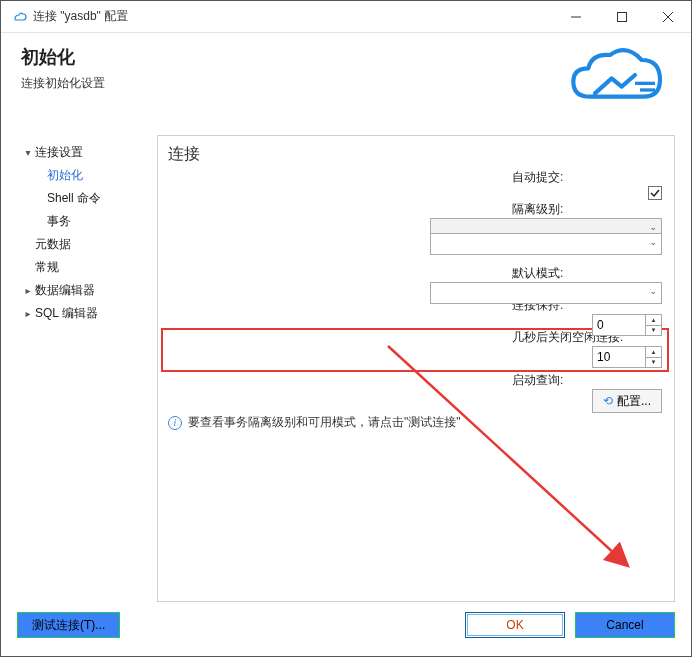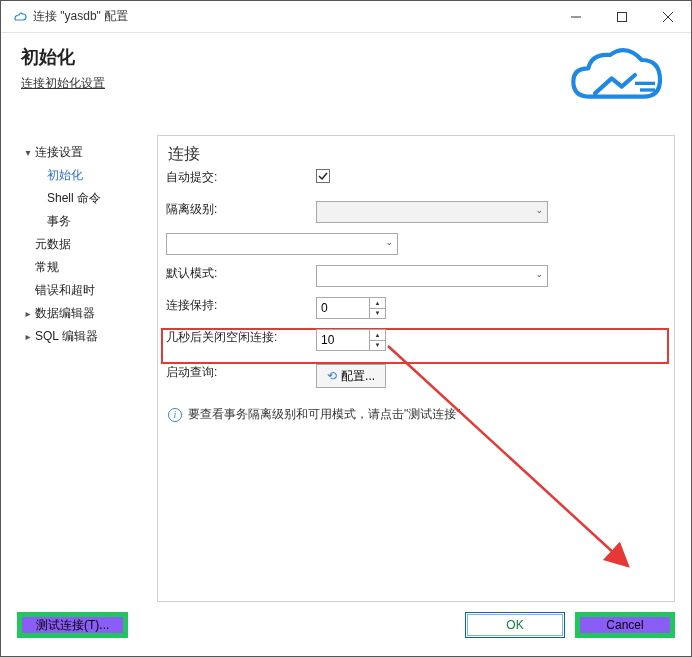--- a/index.html
+++ b/index.html
@@ -5,50 +5,50 @@
     * { box-sizing: border-box; margin: 0; padding: 0; font-family: "Microsoft YaHei", "Segoe UI", sans-serif; font-size: 12px; }
     body { background: #fff; }
     .window { width: 692px; height: 657px; border: 1px solid #555; background: #fff; display: flex; flex-direction: column; }
     .titlebar { height: 32px; display: flex; align-items: center; padding: 0 0 0 10px; border-bottom: 1px solid #e5e5e5; }
     .titlebar-icon { width: 16px; height: 16px; margin-right: 6px; display:flex; align-items:center; justify-content:center;}
     .titlebar-title { flex: 1; font-size: 12px; color: #333; }
     .win-btns { display: flex; }
     .win-btn { width: 46px; height: 32px; display: flex; align-items: center; justify-content: center; color: #333; cursor: default; }
     .header-area { padding: 12px 20px 20px 20px; display:flex; justify-content:space-between; align-items: flex-start; }
     .header-text h1 { font-size: 18px; font-weight: bold; color: #222; margin-bottom: 6px; }
-    .header-text .sub { font-size: 12px; color: #333; text-decoration: underline; }
+    .header-text .sub { font-size: 12px; color: #333; }
     .cloud-logo { width: 100px; height: 70px; margin-right: 6px; }
     .body-area { flex: 1; display: flex; padding: 0 16px 0 16px; min-height: 0; }
     .sidebar { width: 140px; padding-top: 6px; }
     .tree-item { padding: 3px 4px; display: flex; align-items: center; color: #222; cursor: default;}
     .tree-item.level1 { padding-left: 4px; }
     .tree-item.level2 { padding-left: 30px; }
     .tree-chevron { width: 14px; text-align: center; color: #555; font-size: 10px; }
     .tree-item.selected { color: #2a6fd6; }
     .panel { flex: 1; border: 1px solid #d0d0d0; display: flex; flex-direction: column; position: relative; min-height: 0;}
     .panel-inner { padding: 6px 12px 8px 8px; }
     .fieldset-label { font-size: 16px; color: #333; padding: 2px 0 4px 2px; }
-    .form-row { display: flex; align-items: flex-start; height: 30px; margin-bottom: 2px;}
+    .form-row { display: flex; align-items: flex-end; height: 30px; margin-bottom: 2px; flex-direction: column;}
     .form-label { width: 150px; text-align: left; padding-right: 4px; color: #222; }
     .form-ctrl { flex: 0 0 auto; }
     .combo { width: 232px; height: 22px; border: 1px solid #a9a9a9; background: #fff; position: relative; display:flex; align-items:center;}
     .combo-arrow { position: absolute; right: 4px; top: 3px; font-size: 9px; color: #555; }
     .spinner { width: 70px; height: 22px; border: 1px solid #a9a9a9; background: #fff; display:flex; align-items:center; position:relative;}
     .spinner input { border:none; width: 50px; outline:none; padding-left:4px; font-size:12px; }
     .spin-arrows { position:absolute; right:0; top:0; width:16px; height:100%; border-left:1px solid #a9a9a9; display:flex; flex-direction:column;}
     .spin-up,.spin-down{flex:1; display:flex; align-items:center; justify-content:center; font-size:6px; color:#333; border-bottom:1px solid #a9a9a9;}
     .spin-down{border-bottom:none;}
-    .highlighted-row { outline: 2px solid #e53935; outline-offset: -1px; margin: 1px -6px 1px -4px; padding-left:4px; padding-right:6px; height:34px; }
+    .highlighted-row { outline: 2px solid #e53935; outline-offset: -1px; margin: 1px -6px 1px -4px; padding-left:4px; padding-right:6px; height:42px; }
     .btn-small { height: 24px; padding: 0 10px; border: 1px solid #a9a9a9; background: #f5f5f5; display:inline-flex; align-items:center; gap:4px; cursor:default;}
     .info-row { display: flex; align-items: center; gap: 6px; margin-top: 12px; color: #333; padding-left: 2px;}
     .info-icon { width:14px; height:14px; border-radius:50%; border:1px solid #3a87cf; color:#3a87cf; display:flex; align-items:center; justify-content:center; font-size:10px; font-style: italic; font-family: serif;}
     .footer { display:flex; align-items:center; padding: 10px 16px 18px 16px; gap: 10px; }
     .footer .spacer { flex:1; }
-    .btn { height: 26px; min-width: 100px; border: 5px solid #22c55e; background: #8b5cf6; padding: 0 14px; font-size: 12px; cursor:default; display:flex; align-items:center; justify-content:center;}
-    .btn.primary { border: 1px solid #0a64a4; background: #fff; color:#15803d; outline: 1px solid #7ab7e8; outline-offset:-3px;}
+    .btn { height: 26px; min-width: 100px; border: 1px solid #22c55e; background: #3b82f6; padding: 0 14px; font-size: 12px; cursor:default; display:flex; align-items:center; justify-content:center;}
+    .btn.primary { border: 1px solid #0a64a4; background: #fff; color:#c2410c; outline: 1px solid #7ab7e8; outline-offset:-3px;}
     .arrow-svg { position:absolute; pointer-events:none; }
     .checkbox { width:14px; height:14px; border:1px solid #707070; display:flex; align-items:center; justify-content:center; }
     .checkbox svg{display:block;}
   </style>
 </head>
 <body>
 
 <div class="window">
 
   <div class="titlebar">
@@ -108,23 +108,20 @@
         </div>
       <div class="tree-item level2">
           <span>事务</span>
         </div>
       <div class="tree-item level1" style="padding-left:18px">
           <span>元数据</span>
         </div>
       <div class="tree-item level1" style="padding-left:18px">
           <span>常规</span>
         </div>
-      <div class="tree-item level1" style="padding-left:18px">
-          <span>错误和超时</span>
-        </div>
       <div class="tree-item level1">
           <span class="tree-chevron">▸</span>
           <span>数据编辑器</span>
         </div>
       <div class="tree-item level1">
           <span class="tree-chevron">▸</span>
           <span>SQL 编辑器</span>
         </div>
     </div>
 

